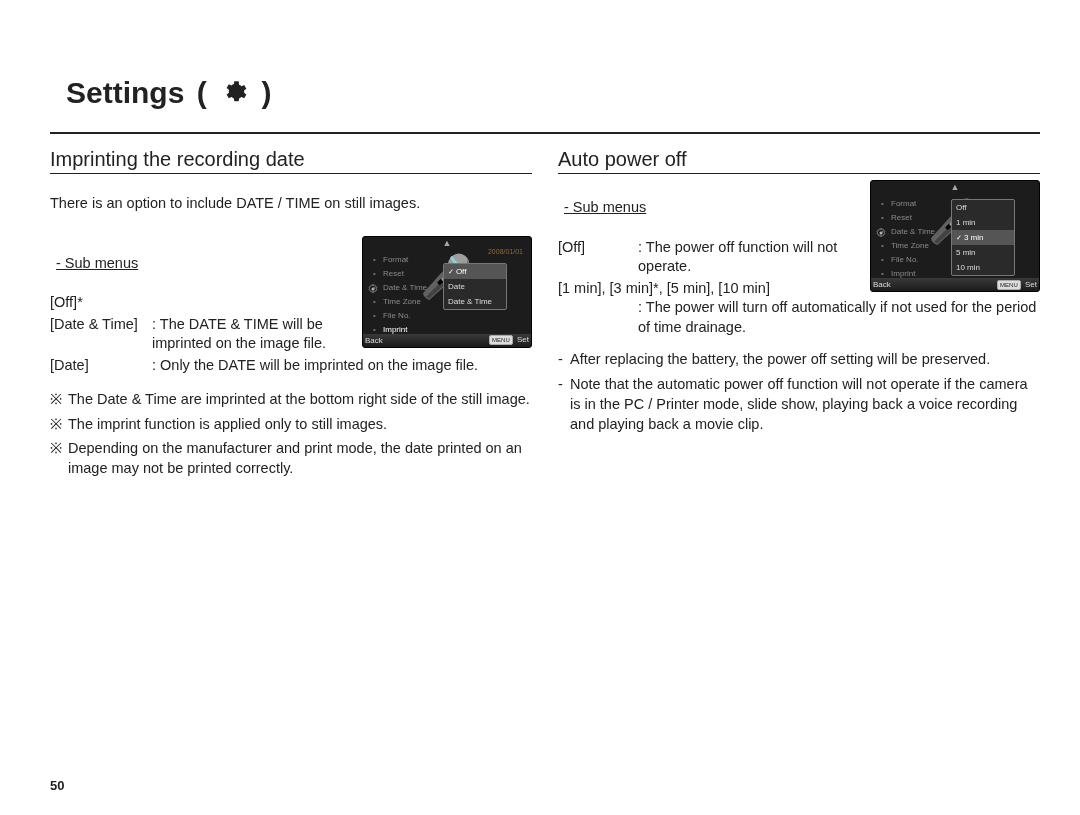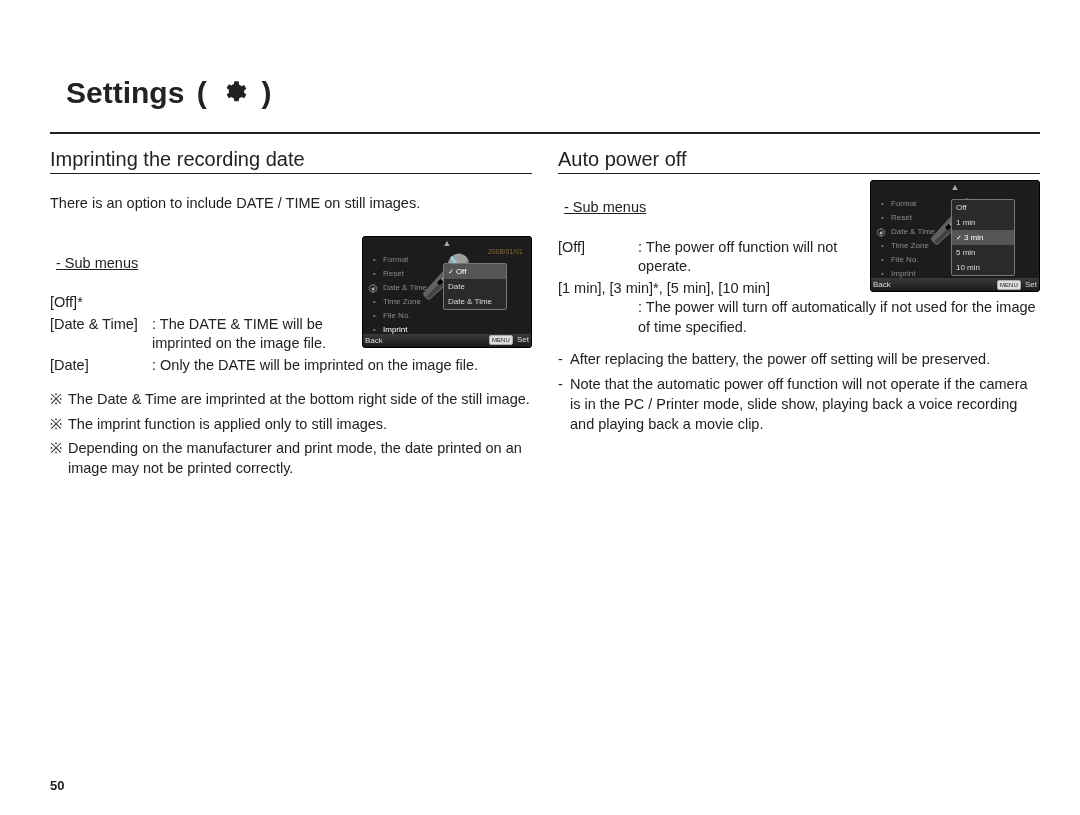--- a/index.html
+++ b/index.html
@@ -357,21 +357,21 @@
         </div>
 
         <div class="sub-line text">- Sub menus</div>
         <div class="menu-list">
           <div class="menu-row">
             <div class="menu-key narrow">[Off]</div>
             <div class="menu-desc">: The power off function will not operate.</div>
           </div>
           <div style="font-size:14.5px;line-height:1.35">
             <div>[1 min], [3 min]*, [5 min], [10 min]</div>
-            <div style="padding-left:80px">: The power will turn off automatically if not used for the image of time specified.</div>
+            <div style="padding-left:80px">: The power will turn off automatically if not used for the period of time drainage.</div>
           </div>
         </div>
       </div>
 
       <div class="notes">
         <div class="dash-line">
           <div class="dash-mark">-</div>
           <div>After replacing the battery, the power off setting will be preserved.</div>
         </div>
         <div class="dash-line">

